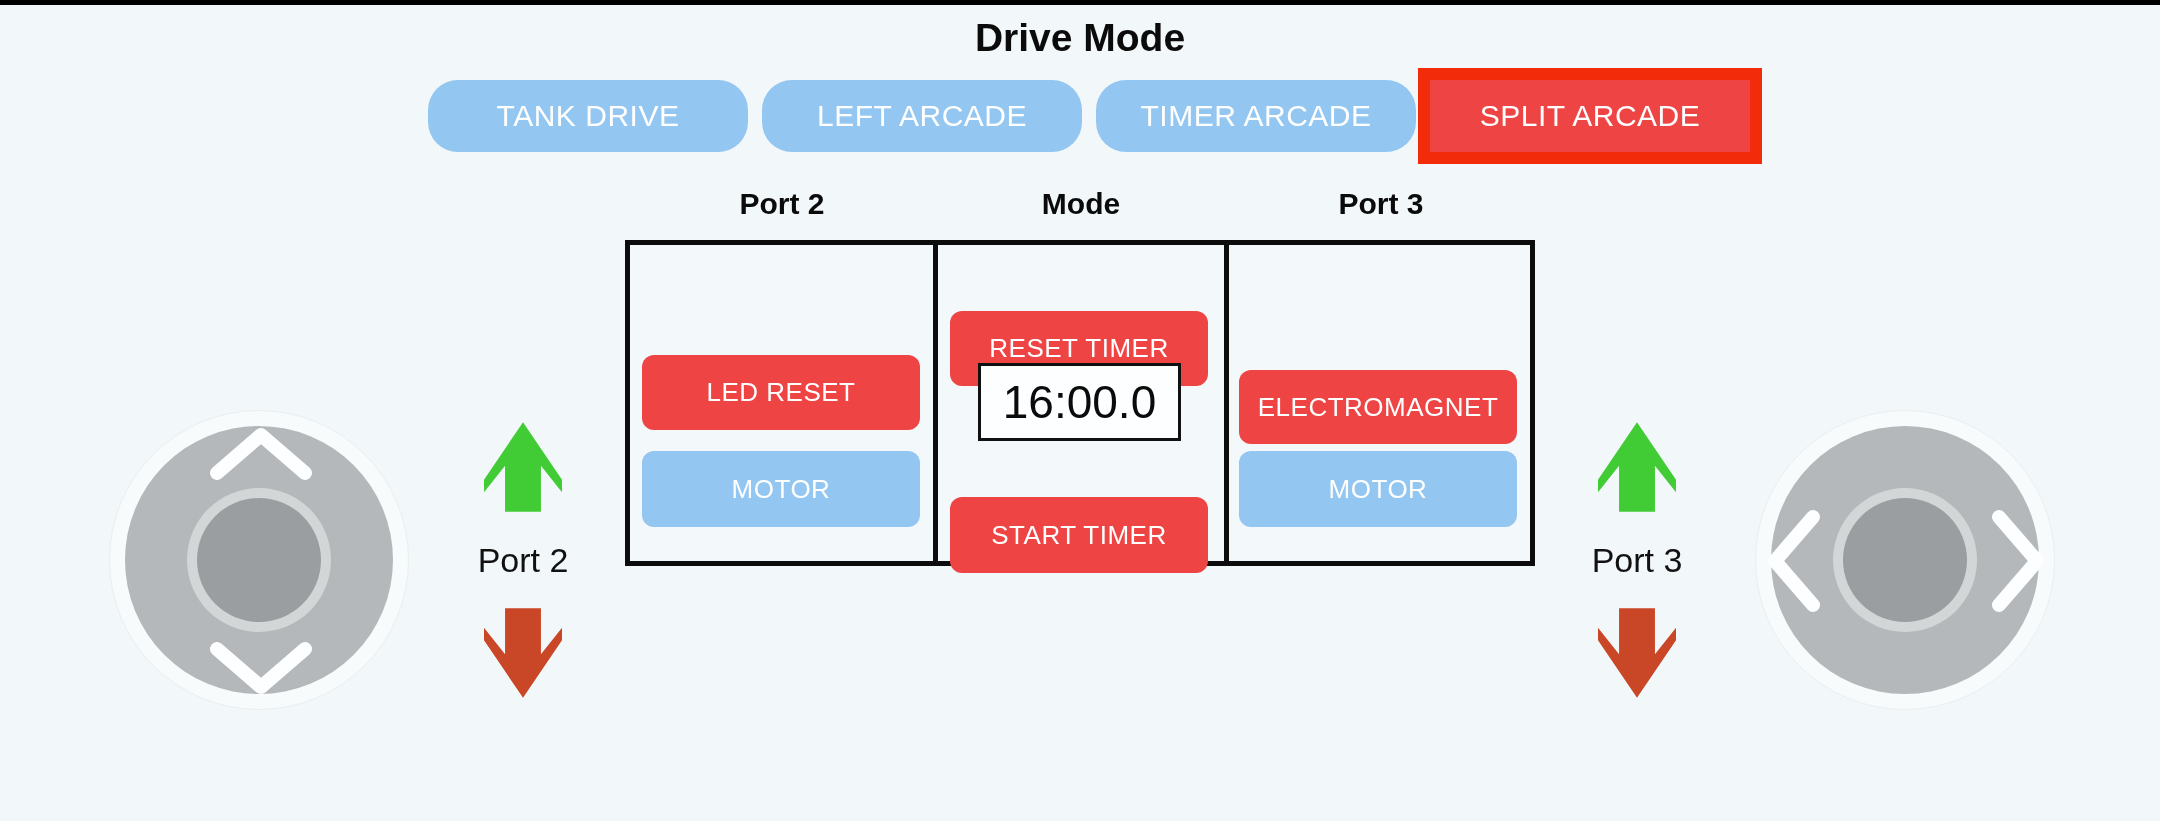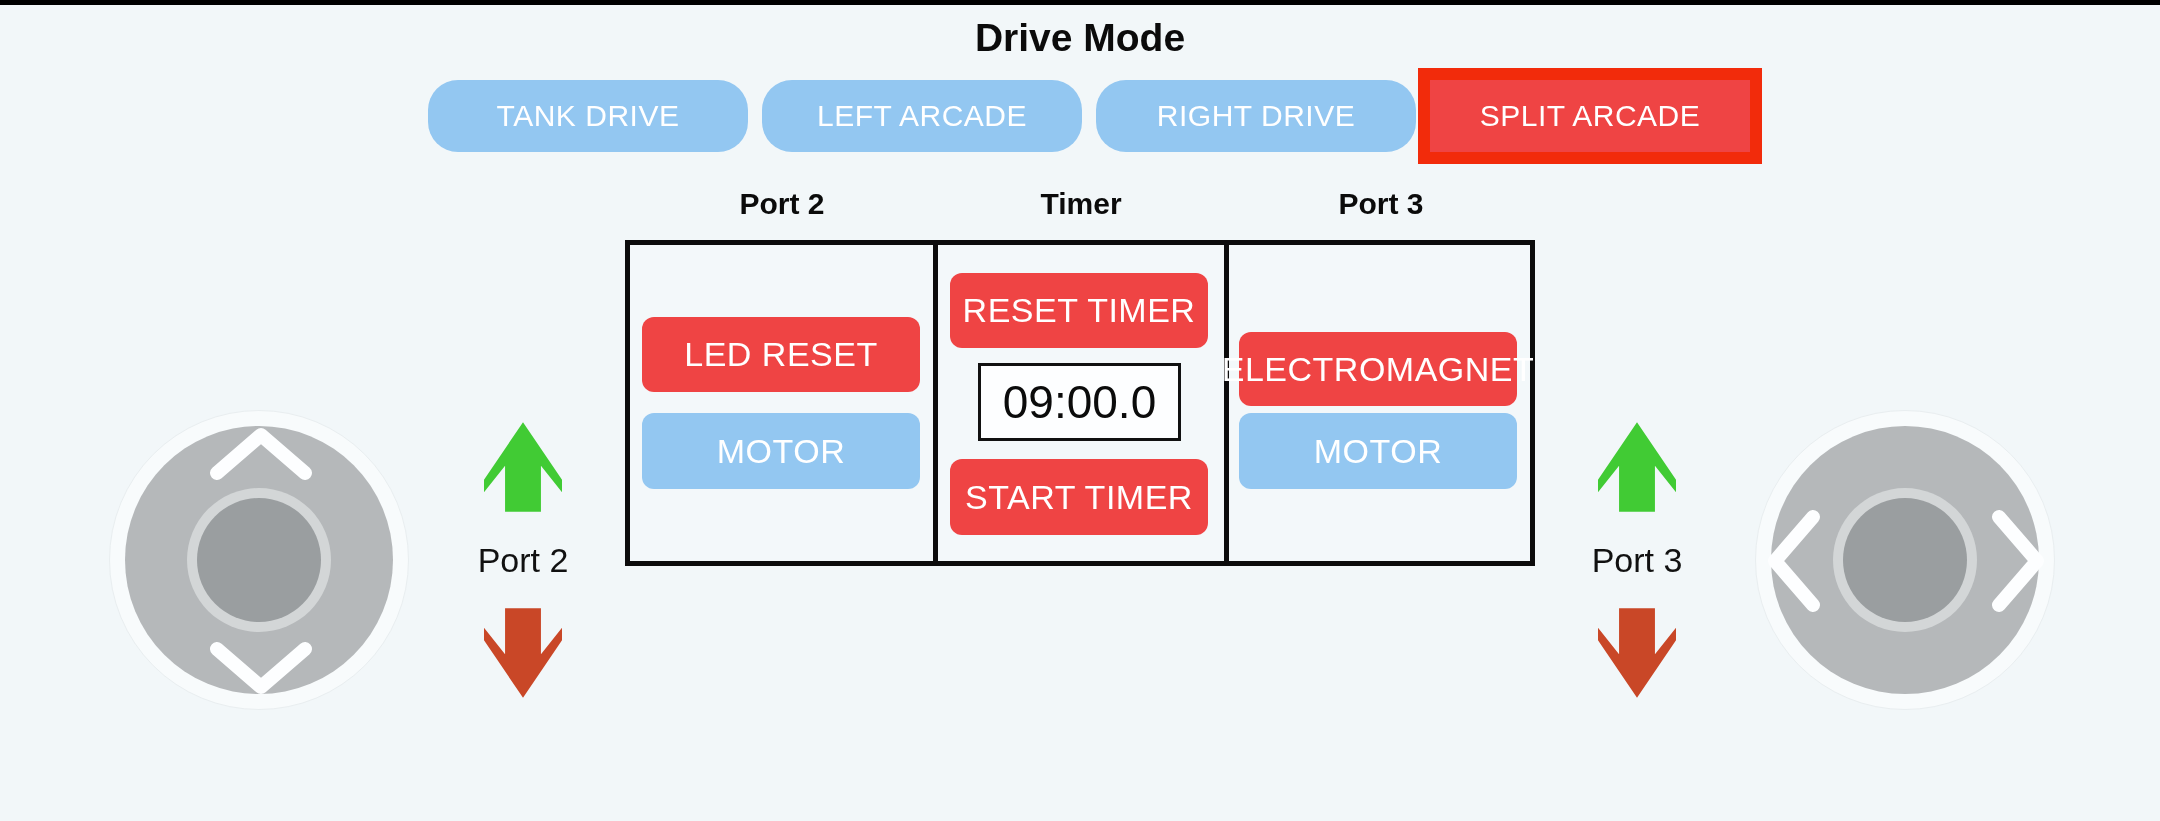--- a/index.html
+++ b/index.html
@@ -47,22 +47,22 @@
   
   .panel-table{
     left:625px;top:240px;width:910px;height:326px;
     border:5px solid #0c0c0c;background:#f3f8fa;box-sizing:border-box;
   }
   .v-divider{top:240px;width:5px;height:326px;background:#0c0c0c;}
 
   .cell-btn{
     border-radius:12px;
     display:flex;align-items:center;justify-content:center;
-    color:#ffffff;font-size:34px;letter-spacing:0.5px;
-    cursor:pointer;user-select:none;
+    color:#ffffff;font-size:26px;letter-spacing:0.5px;
+    cursor:pointer;user-select:none;margin-top:38px;
   }
 
   .timer-display{
     left:978px;top:363px;width:203px;height:78px;
     background:#fdfeff;border:3px solid #111;box-sizing:border-box;
     display:flex;align-items:center;justify-content:center;
     font-size:46px;color:#0b0b0b;
   }
 
   
@@ -92,38 +92,38 @@
 </style>
 </head>
 <body>
 
 <div class="abs topbar"></div>
 
 <div class="abs page-title">Drive Mode</div>
 
 <div class="abs drive-btn btn-light" style="left:428px;">TANK DRIVE</div>
 <div class="abs drive-btn btn-light" style="left:762px;">LEFT ARCADE</div>
-<div class="abs drive-btn btn-light" style="left:1096px;">RIGHT DRIVE</div>
+<div class="abs drive-btn btn-light" style="left:1096px;">TIMER ARCADE</div>
 <div class="abs selected-frame">
   <div class="drive-btn btn-bright">SPLIT ARCADE</div>
 </div>
 
 <div class="abs col-header" style="left:682px;">Port 2</div>
-<div class="abs col-header" style="left:981px;">Timer</div>
+<div class="abs col-header" style="left:981px;">Mode</div>
 <div class="abs col-header" style="left:1281px;">Port 3</div>
 
 <div class="abs panel-table"></div>
 <div class="abs v-divider" style="left:933px;"></div>
 <div class="abs v-divider" style="left:1224px;"></div>
 
 <div class="abs cell-btn btn-bright" style="left:642px;top:317px;width:278px;height:75px;">LED RESET</div>
 <div class="abs cell-btn btn-light" style="left:642px;top:413px;width:278px;height:76px;">MOTOR</div>
 
 <div class="abs cell-btn btn-bright" style="left:950px;top:273px;width:258px;height:75px;">RESET TIMER</div>
-<div class="abs timer-display">09:00.0</div>
+<div class="abs timer-display">16:00.0</div>
 <div class="abs cell-btn btn-bright" style="left:950px;top:459px;width:258px;height:76px;">START TIMER</div>
 
 <div class="abs cell-btn btn-bright" style="left:1239px;top:332px;width:278px;height:74px;">ELECTROMAGNET</div>
 <div class="abs cell-btn btn-light" style="left:1239px;top:413px;width:278px;height:76px;">MOTOR</div>
 
 <svg class="abs" style="left:484px;top:422px;" width="78" height="90" viewBox="0 0 100 115">
   <polygon points="50,0 100,74 100,90 73,56 73,115 27,115 27,56 0,90 0,74" fill="#41cb34"></polygon>
 </svg>
 <div class="abs port-label" style="left:423px;">Port 2</div>
 <svg class="abs" style="left:484px;top:608px;" width="78" height="90" viewBox="0 0 100 115">

